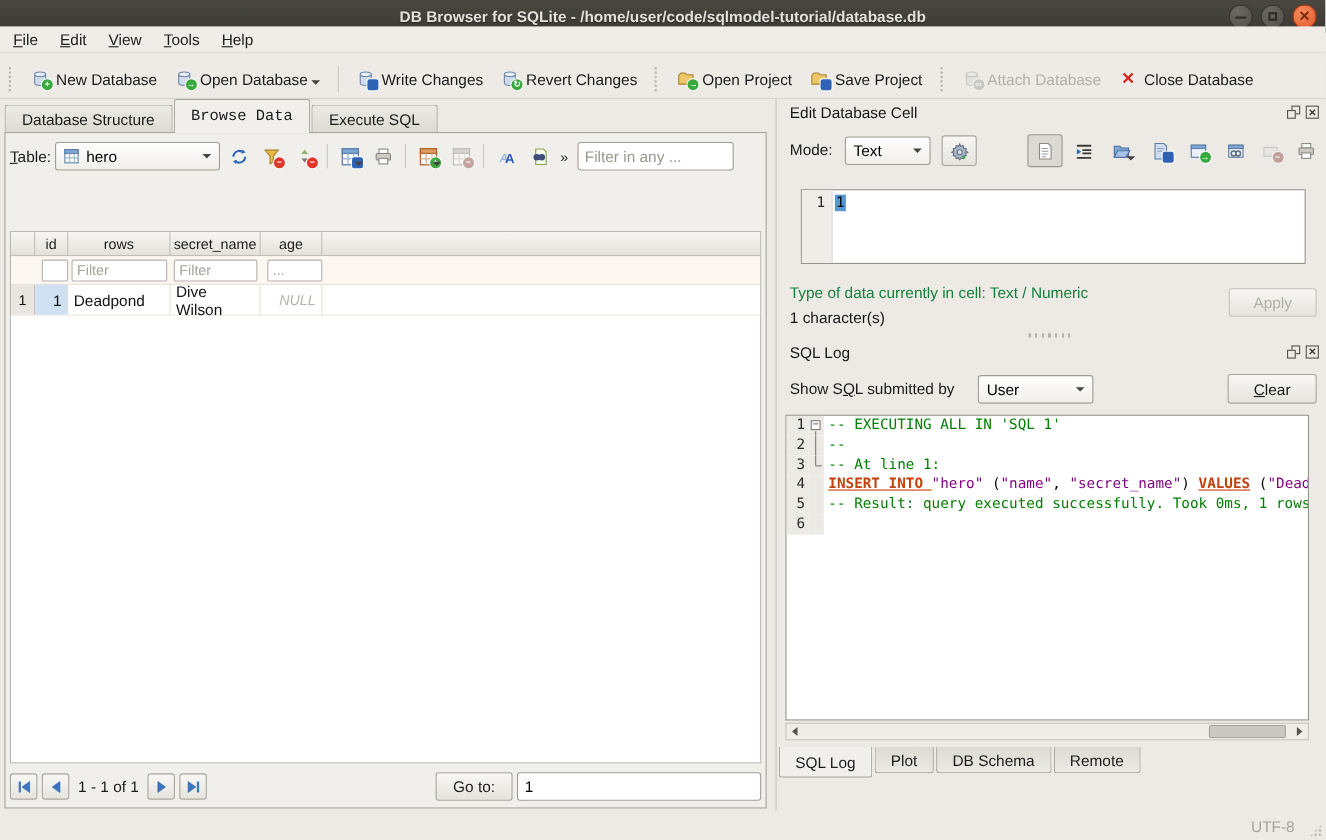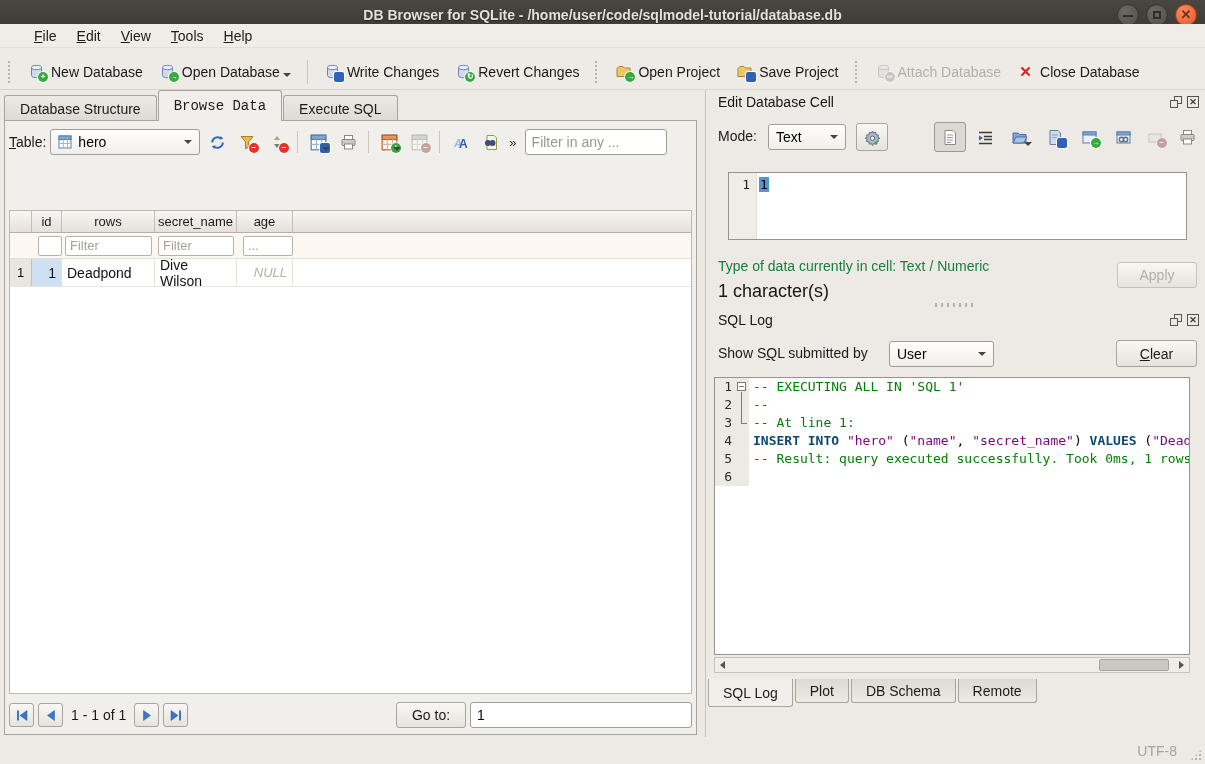--- a/index.html
+++ b/index.html
@@ -16,21 +16,21 @@
   .winbtn { width:22px; height:22px; border-radius:50%; background:radial-gradient(circle at 35% 30%,#6b6961,#504e47);
     border:1px solid #34332e; position:relative; cursor:default; }
   .winbtn.close { background:radial-gradient(circle at 35% 30%,#f58b5c,#e4592b); border-color:#a93c14; }
   .winbtn .g-min { position:absolute; left:5px; top:10px; width:10px; height:2px; background:#2e2d28; }
   .winbtn .g-max { position:absolute; left:6px; top:6px; width:8px; height:8px; border:2px solid #2e2d28; }
   .winbtn .g-close { position:absolute; left:0; top:2px; width:100%; text-align:center; color:#78290e;
     font-size:13px; font-weight:bold; line-height:16px; }
 
   
   .menubar { position:absolute; left:0; top:24px; right:0; height:24px; background:#f0edе9; background:#f0ede9;
-    display:flex; align-items:center; padding-left:24px; border-bottom:1px solid #e2dfda; }
+    display:flex; align-items:center; padding-left:2px; border-bottom:1px solid #e2dfda; }
   .menu-item { font-size:14px; color:#1b1b1b; padding:2px 10px; }
   .menu-item u { text-decoration:underline; }
 
   
   .toolbar { position:absolute; left:0; top:54px; right:0; height:36px; background:#eeebe6;
     border-bottom:1px solid #d8d5cf; display:flex; align-items:center; }
   .thandle { width:6px; height:22px; border-left:2px dotted #b8b4ad; margin:0 6px 0 8px; }
   .tsep { width:1px; height:24px; background:#c9c5bf; margin:0 8px; }
   .tbtn { display:flex; align-items:center; gap:6px; padding:4px 8px; font-size:14px; color:#1a1a1a; border-radius:3px; }
   .tbtn.disabled { color:#b3b0a9; }
@@ -111,21 +111,21 @@
   .dbtn.closex { border:1px solid #55534e; font:bold 9px/10px "Liberation Sans",sans-serif; text-align:center; color:#3c3a36; }
 
   .mode-row { position:absolute; left:0; top:32px; right:0; height:30px; }
   .editor-box { position:absolute; left:22px; top:82px; right:18px; height:68px; background:#fff; border:1px solid #96938d; display:flex; }
   .ed-gutter { width:28px; background:#f0edе9; background:#f0ede9; border-right:1px solid #e2dfd9;
     font:13px/18px "DejaVu Sans Mono",monospace; color:#222; text-align:right; padding:3px 6px 0 0; }
   .ed-content { flex:1; font:13px/18px "DejaVu Sans Mono",monospace; padding:3px 0 0 2px; }
   .sel-text { background:#5596d2; color:#000; padding:0 1px; }
 
   .info1 { position:absolute; left:12px; top:168px; font-size:14px; color:#15803d; }
-  .info2 { position:absolute; left:12px; top:191px; font-size:18px; color:#161616; }
+  .info2 { position:absolute; left:12px; top:191px; font-size:14px; color:#161616; }
   .apply-btn { position:absolute; right:8px; top:172px; width:80px; height:26px; color:#b1aea7; border-color:#c6c2bb; }
 
   .split-dots { position:absolute; top:213px; left:50%; width:42px; margin-left:-21px; height:4px;
     background:repeating-linear-gradient(90deg,#b5b2ab 0 2px,transparent 2px 6px); }
 
   .sqllog-title-row { position:absolute; top:222px; left:0; right:0; height:20px; }
   .sql-filter-row { position:absolute; top:250px; left:0; right:0; height:28px; }
   .clear-btn { position:absolute; right:8px; top:0; width:81px; height:27px; }
 
   .sql-editor { position:absolute; left:8px; top:287px; right:15px; bottom:82px; background:#fff;
@@ -134,21 +134,21 @@
   .sl-num { width:20px; background:#eceae5; color:#2b2b2b; font:13px/18px "DejaVu Sans Mono",monospace;
     text-align:right; padding-right:3px; flex:0 0 auto; }
   .sl-fold { width:14px; flex:0 0 auto; position:relative; background:#eceae5; }
   .fold-box { position:absolute; left:2px; top:4px; width:9px; height:9px; border:1px solid #7d7a74; background:#fff;
     font:9px/7px "DejaVu Sans Mono",monospace; text-align:center; color:#444; }
   .fold-minus::after { content:""; position:absolute; left:6px; top:14px; bottom:0; width:1px; background:#7d7a74; }
   .fold-line::before { content:""; position:absolute; left:6px; top:0; bottom:0; width:1px; background:#7d7a74; }
   .fold-end::before { content:""; position:absolute; left:6px; top:0; height:9px; width:1px; background:#7d7a74; }
   .fold-end::after { content:""; position:absolute; left:6px; top:9px; width:6px; height:1px; background:#7d7a74; }
   .sl-code { font:13px/18px "DejaVu Sans Mono",monospace; white-space:pre; padding-left:4px; color:#000; }
-  .c-kw { color:#0c4a6e; font-weight:bold; }
+  .c-kw { color:#c2410c; font-weight:bold;text-decoration:underline; }
   .c-str { color:#7f007f; }
   .c-comment { color:#007f00; }
   .c-def { color:#000; }
 
   .hscroll { position:absolute; left:8px; right:15px; bottom:64px; height:16px; background:#f0ede9;
     border:1px solid #c6c3bc; display:flex; align-items:center; }
   .hs-arrow { width:15px; height:14px; display:flex; align-items:center; justify-content:center; }
   .hs-track { flex:1; position:relative; height:14px; }
   .hs-thumb { position:absolute; right:5px; top:1px; width:70px; height:12px; background:#cbc8c1;
     border:1px solid #a5a29b; border-radius:2px; }

